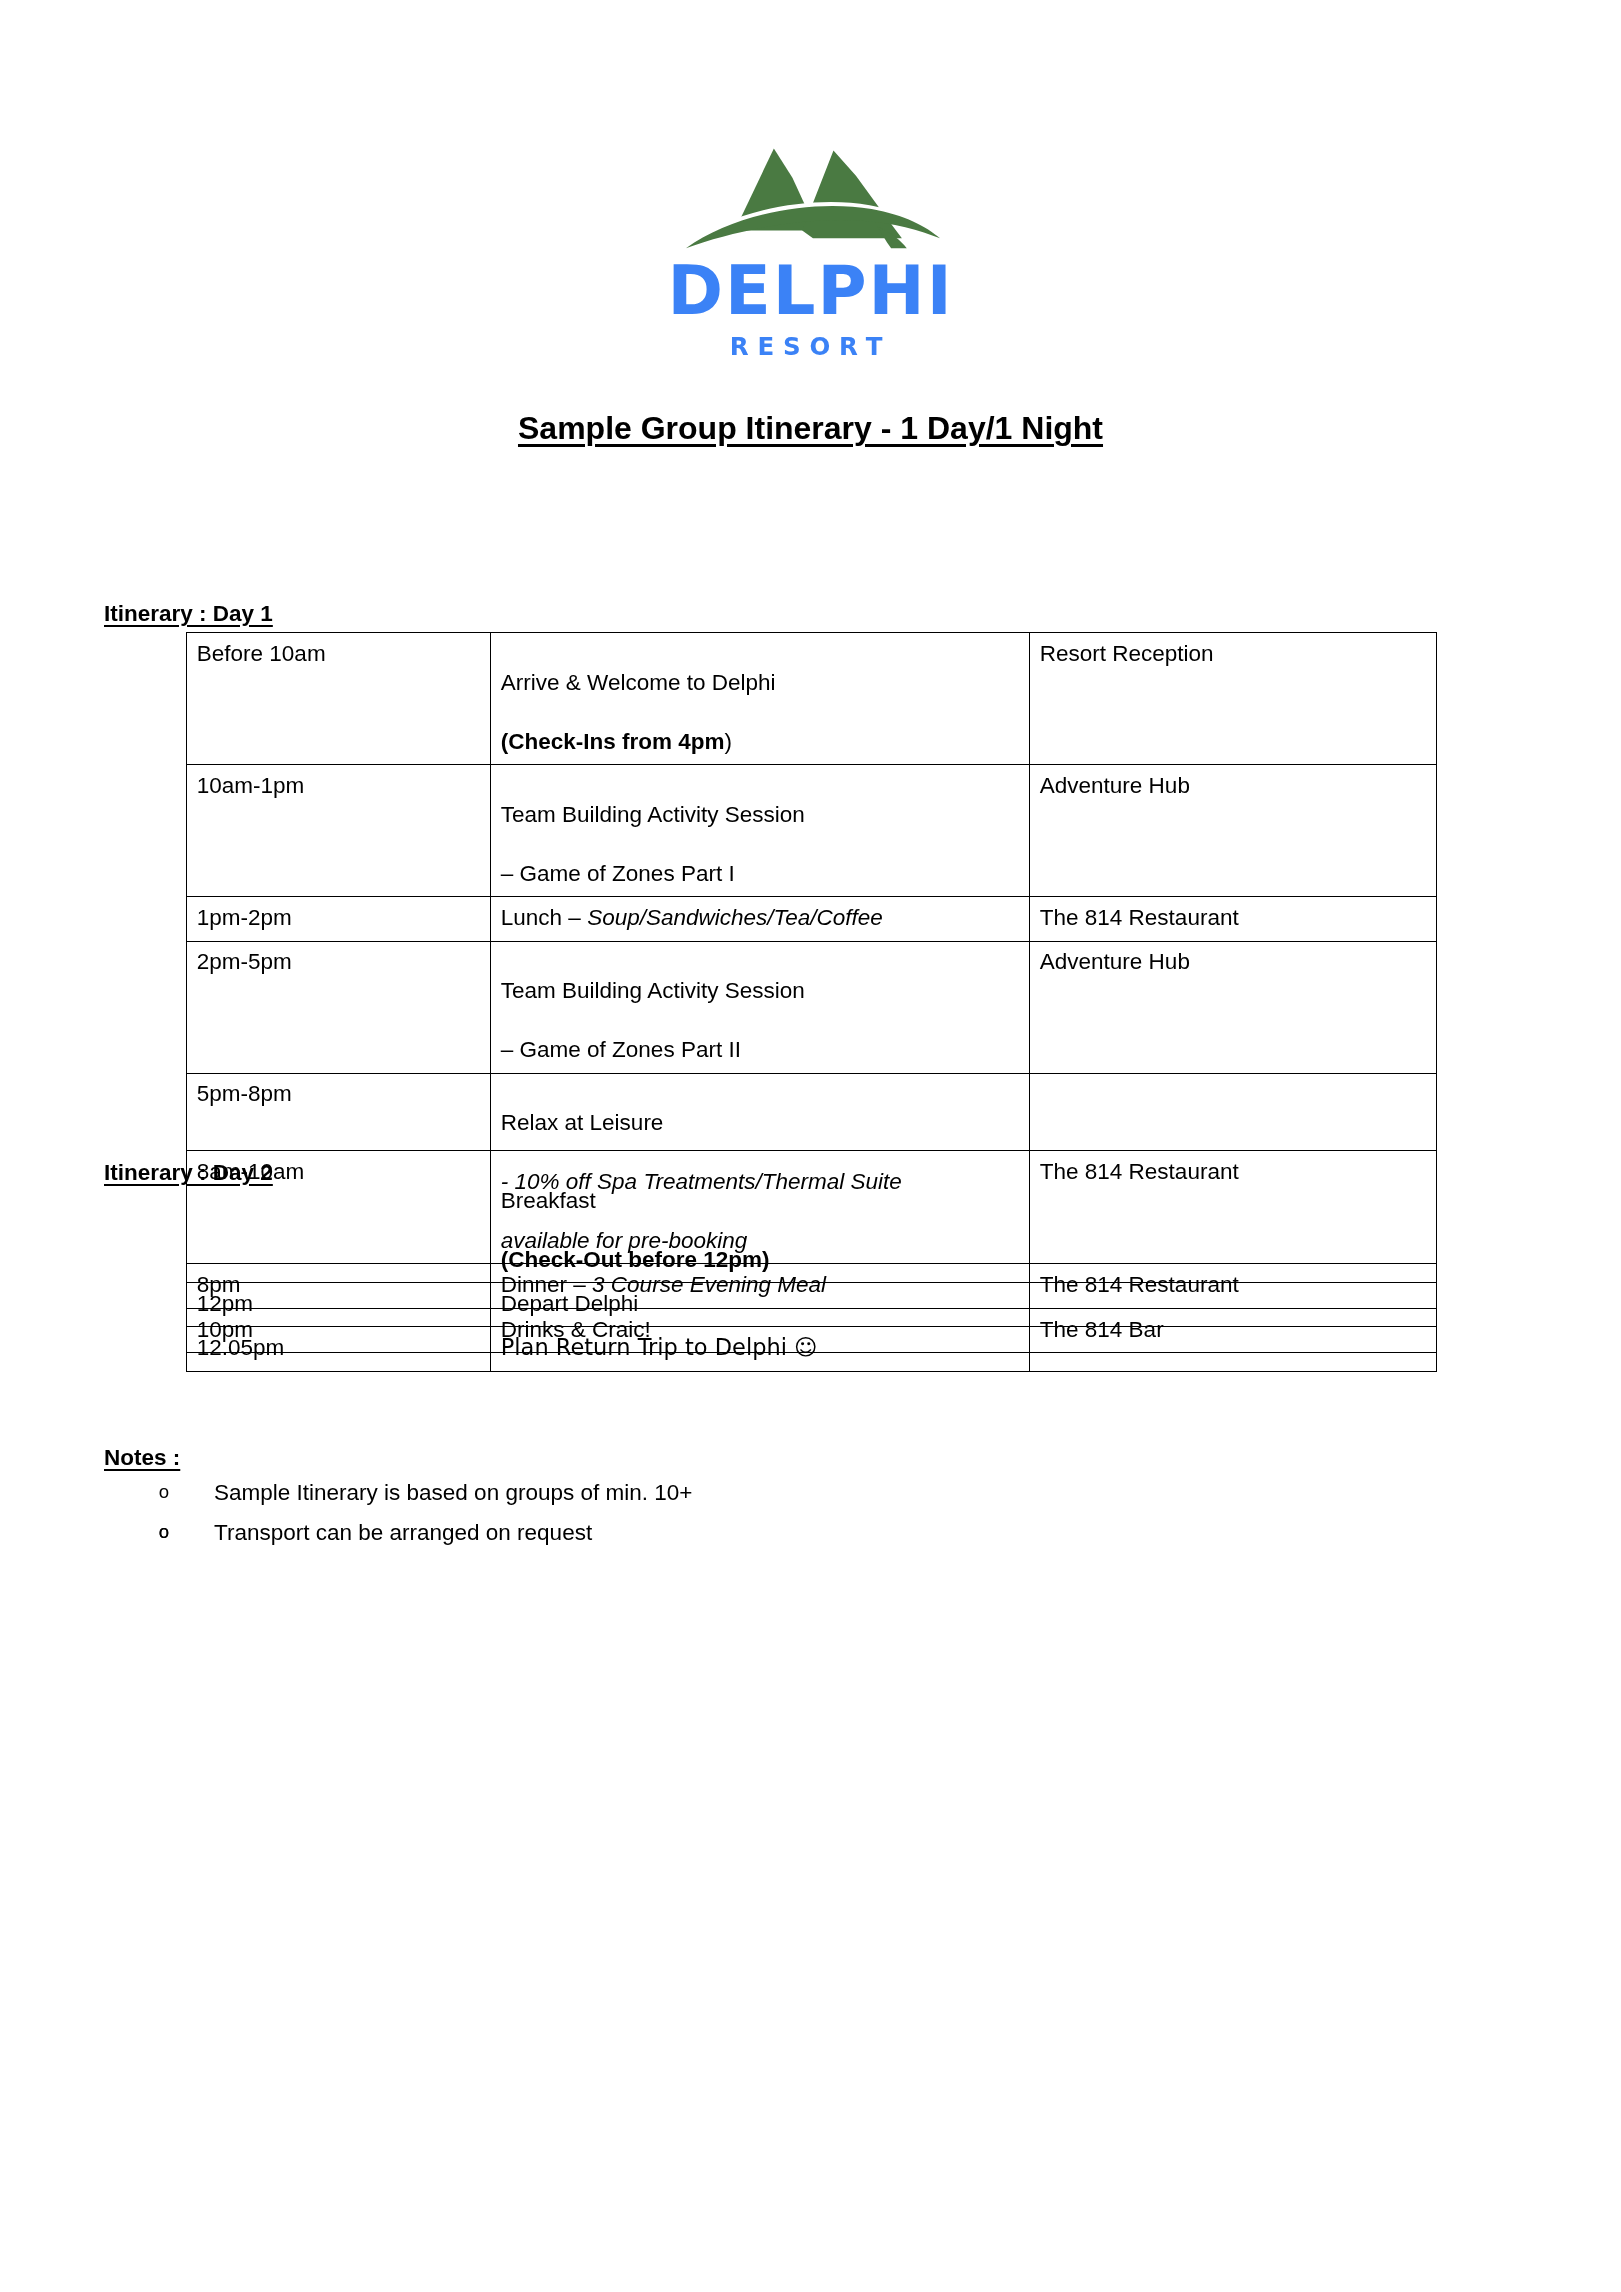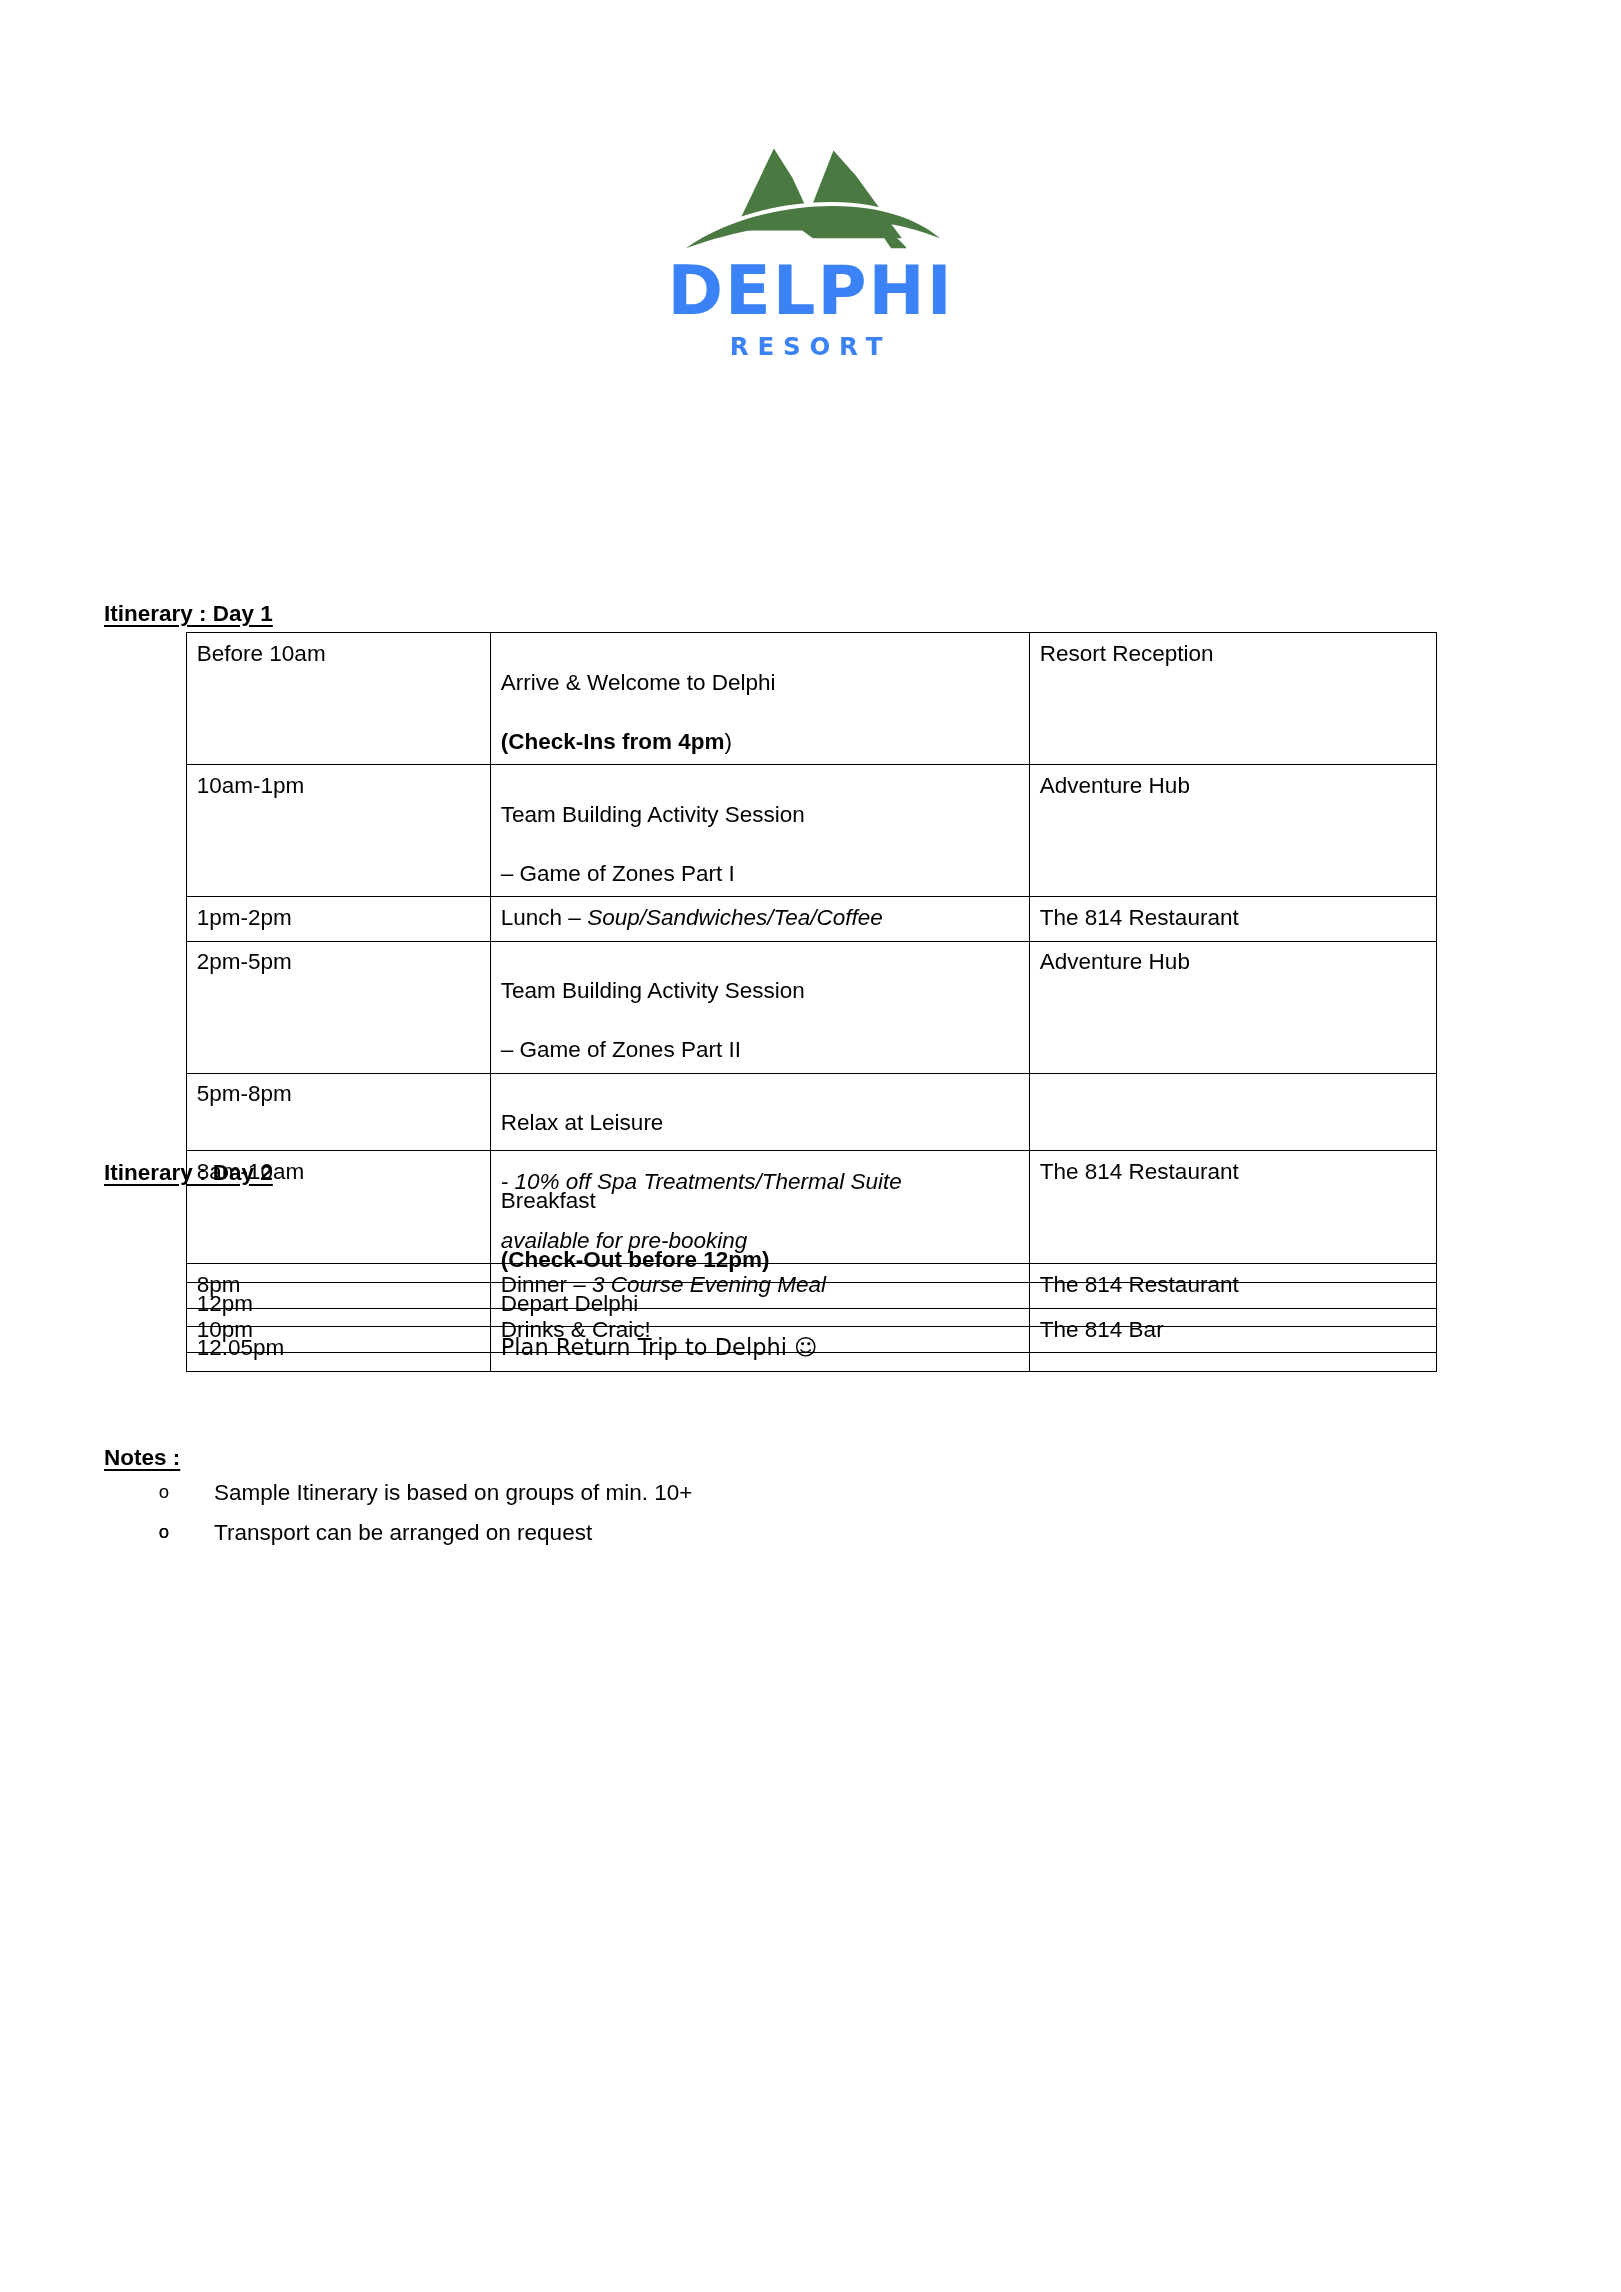--- a/index.html
+++ b/index.html
@@ -141,20 +141,21 @@
       <path d="M72 108 L112 24 L131 54 L143 80 L150 96 L146 108 Z" fill="#4a7a42"></path>
       <path d="M141 108 L173 26 L196 52 L228 96 L243 116 L152 116 Z" fill="#4a7a42"></path>
       <path d="M20 124 C70 86, 150 72, 210 82 C244 88, 266 100, 280 112 C262 104, 232 96, 200 94 C140 90, 70 104, 20 124 Z" fill="#ffffff"></path>
       <path d="M22 126 C72 90, 152 76, 212 86 C246 92, 268 104, 282 116 C262 108, 234 100, 202 98 C142 94, 72 108, 22 126 Z" fill="#4a7a42"></path>
       <path d="M218 104 C232 110, 242 118, 248 126 L232 126 C226 118, 222 110, 218 104 Z" fill="#4a7a42"></path>
     </svg>
     <div class="logo-wordmark">DELPHI</div>
     <div class="logo-sub">RESORT</div>
   </div>
 
+  <div class="doc-title">Sample Group Itinerary - 1 Day/1 Night</div>
 
   <div class="section-heading" id="heading-day1">Itinerary : Day 1</div>
 
   <table class="itinerary-table" id="table-day1">
     <colgroup>
       <col class="col-time">
         <col class="col-activity">
         <col class="col-location">
     </colgroup>
     <tbody>

